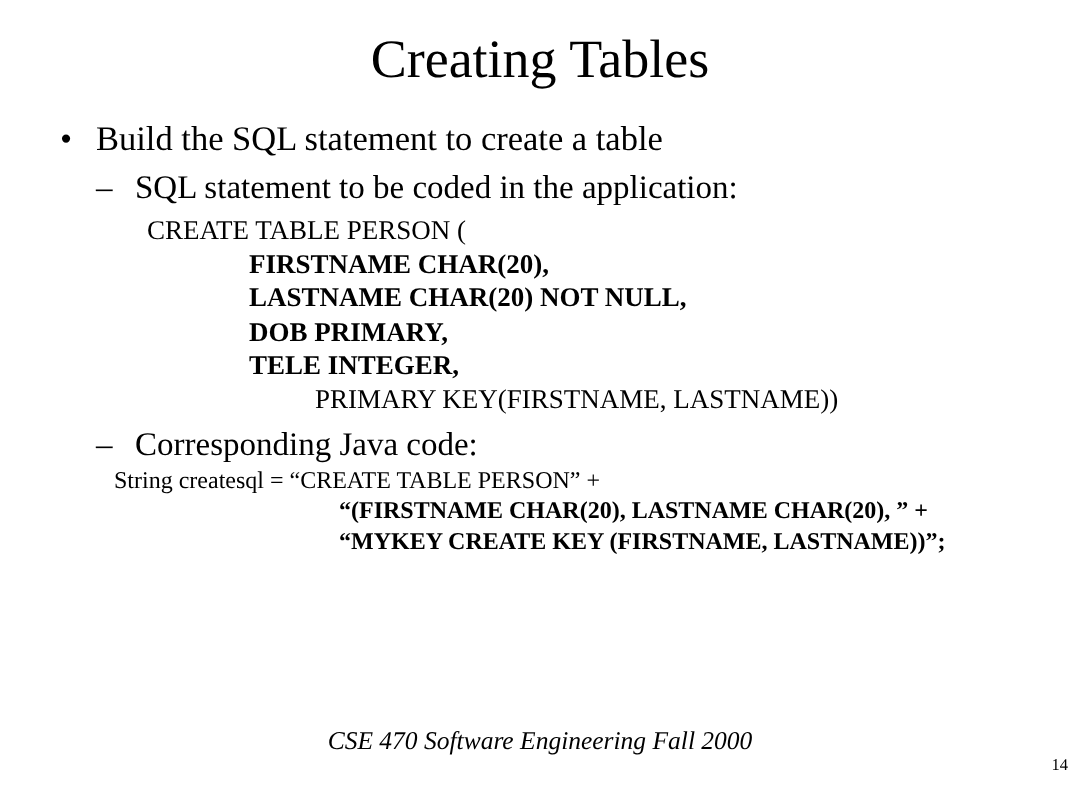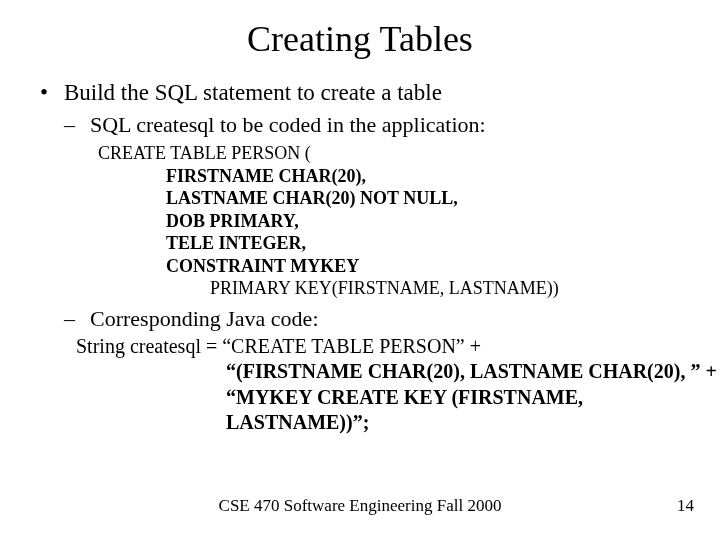--- a/index.html
+++ b/index.html
@@ -40,68 +40,68 @@
   .codeblock {
     margin: 4px 0 0 98px;
     font-size: 18px;
     line-height: 1.25;
     font-family: "Times New Roman", Times, serif;
   }
   .indent1 { padding-left: 68px; font-weight: bold; }
   .indent2 { padding-left: 112px; }
   .javablock {
     margin: 2px 0 0 76px;
-    font-size: 20px;
+    font-size: 16px;
     line-height: 1.28;
   }
   .jind { padding-left: 150px; font-weight: bold; }
   .footer {
     position: absolute;
-    bottom: 24px;
+    bottom: 36px;
     left: 0;
     width: 720px;
     text-align: center;
     font-size: 17px;
+    font-style: italic;
   }
   .pagenum {
     position: absolute;
     bottom: 24px;
-    right: 26px;
-    font-size: 17px;
+    right: 8px;
+    font-size: 11px;
     font-family: Liberation Serif, serif;
   }
 </style>
 </head>
 <body>
 
 <div class="slide">
 
   <h1 class="title">Creating Tables</h1>
 
   <div class="lvl1">
     <div class="lvl1-row">
       <div class="lvl1-bullet">•</div>
       <div>Build the SQL statement to create a table</div>
     </div>
   </div>
 
   <div class="lvl2">
     <div class="lvl2-row">
       <div class="lvl2-bullet">–</div>
-      <div>SQL createsql to be coded in the application:</div>
+      <div>SQL statement to be coded in the application:</div>
     </div>
   </div>
 
   <div class="codeblock">
     <div>CREATE TABLE PERSON (</div>
     <div class="indent1">FIRSTNAME CHAR(20),</div>
     <div class="indent1">LASTNAME CHAR(20)  NOT NULL,</div>
     <div class="indent1">DOB PRIMARY,</div>
     <div class="indent1">TELE INTEGER,</div>
-    <div class="indent1">CONSTRAINT MYKEY</div>
     <div class="indent2">PRIMARY KEY(FIRSTNAME, LASTNAME))</div>
   </div>
 
   <div class="lvl2">
     <div class="lvl2-row">
       <div class="lvl2-bullet">–</div>
       <div>Corresponding Java code:</div>
     </div>
   </div>
 

